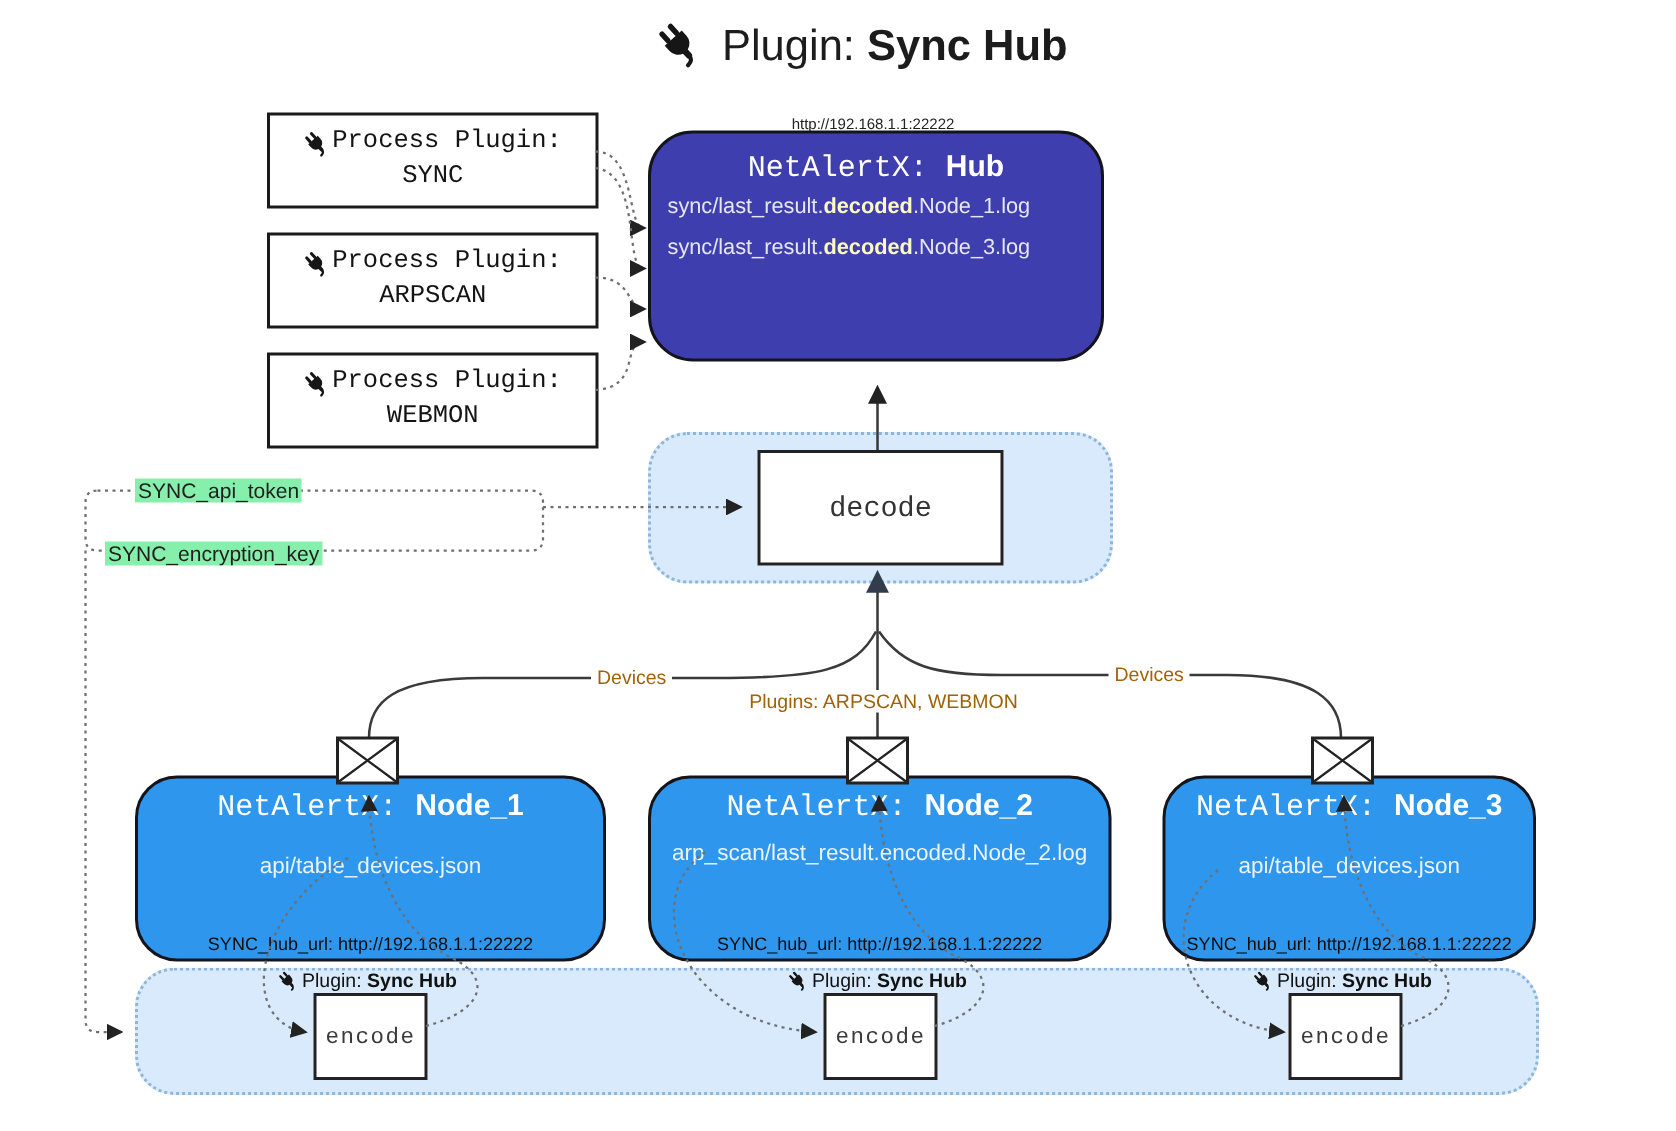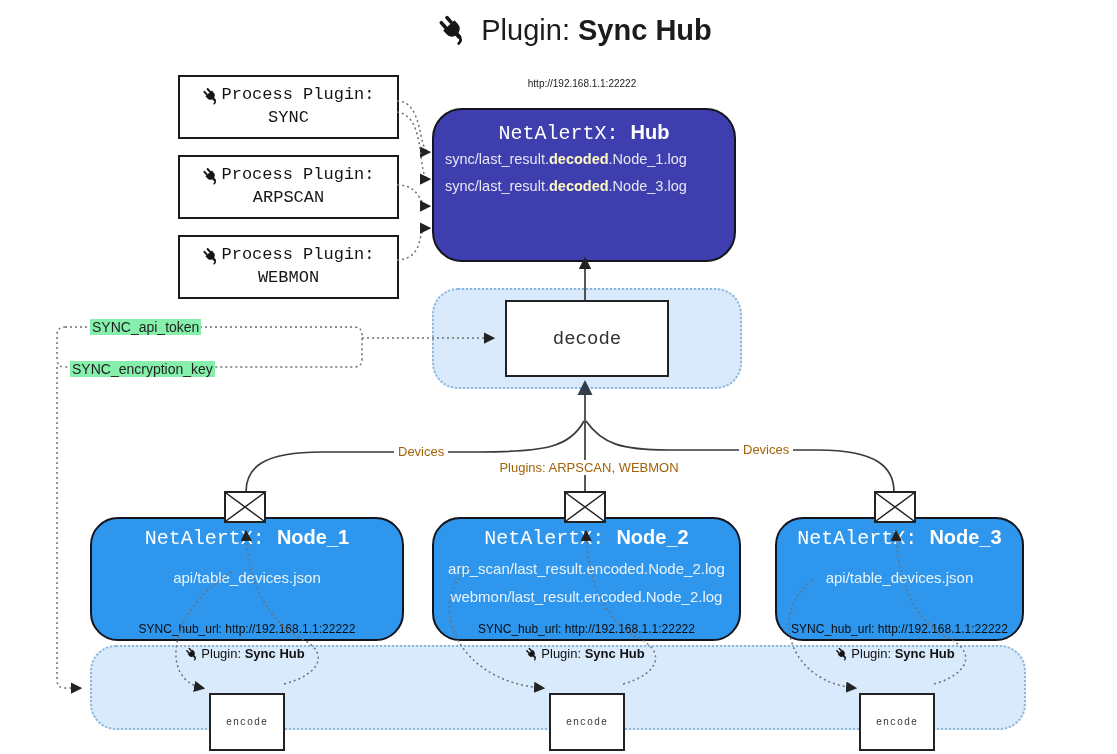--- a/index.html
+++ b/index.html
@@ -11,21 +11,21 @@
   #title .plug{width:32px;height:32px;vertical-align:-6px;margin-right:4px;}
   #title b{font-weight:700;}
   
   .pbox{left:178px;width:217px;height:60px;border:2px solid #1a1a1a;background:#fff;
         display:flex;flex-direction:column;align-items:center;justify-content:center;
         font-family:"Liberation Mono",monospace;font-size:17px;color:#141414;z-index:2;line-height:1.35;}
   .pbox .r1{display:flex;align-items:center;}
   .pbox .plug{width:18px;height:18px;margin-right:1px;}
   
   #hub-url{left:432px;top:78px;width:300px;text-align:center;font-size:10px;color:#222;z-index:2;}
-  #hub{left:432px;top:108px;width:300px;height:150px;background:var(--hub-bg,#3e3eae);
+  #hub{left:432px;top:87px;width:300px;height:150px;background:var(--hub-bg,#3e3eae);
        border:2.5px solid #14141c;border-radius:30px;z-index:2;}
   .hub-title{top:9px;left:0;width:100%;text-align:center;font-family:"Liberation Mono",monospace;
              font-size:20px;line-height:26px;color:#fff;}
   .hub-title b,.node-title b{font-family:"Liberation Sans",sans-serif;font-weight:700;}
   .log{left:11px;height:24px;line-height:24px;font-size:14.5px;color:#e7e7f3;white-space:nowrap;}
   .log b{color:#fef9c3;}
   
   #dec-cont{left:432px;top:288px;width:306px;height:97px;background:var(--panel-bg,#d8eafb);
             border:2px dotted var(--panel-border,#8cb6da);border-radius:26px;z-index:2;}
   #dec-box{left:505px;top:300px;width:160px;height:73px;background:#fff;border:2px solid #222;
@@ -40,21 +40,21 @@
   .nurl{left:0;bottom:3px;width:100%;text-align:center;font-size:12px;color:#0d0d0d;}
   
   #band{left:90px;top:645px;width:932px;height:81px;background:var(--panel-bg,#d8eafb);
         border:2px dotted var(--panel-border,#8cb6da);border-radius:26px;z-index:1;}
   .enc-label{top:645px;width:200px;text-align:center;font-size:13px;color:#111;z-index:6;
              display:flex;justify-content:center;align-items:center;line-height:18px;}
   .enc-label .plug{width:14px;height:14px;margin-right:2px;}
   .enc-label b{font-weight:700;}
   .enc-box{top:662px;width:72px;height:54px;background:#fff;border:2px solid #222;z-index:2;
            display:flex;align-items:center;justify-content:center;
-           font-family:"Liberation Mono",monospace;font-size:10px;letter-spacing:1px;color:#3a3a3a;margin-top:31px;}
+           font-family:"Liberation Mono",monospace;font-size:15px;letter-spacing:1px;color:#3a3a3a;}
   
   .wlabel{background:#fff;font-size:13px;color:#a16207;padding:0 4px;white-space:nowrap;z-index:6;}
   .token-label{background:#86efac;font-size:14px;color:#1f1f1f;padding:0 2px;white-space:nowrap;z-index:6;}
   
   #overlay{left:0;top:0;z-index:5;pointer-events:none;}
   .dot{fill:none;stroke:#6f6f6f;stroke-width:1.5;stroke-dasharray:2 3;}
   .solid{fill:none;stroke:#3a3a3a;stroke-width:1.7;}
   .plug{color:#161616;}
 </style>
 </head>
@@ -127,21 +127,20 @@
   <div class="abs wlabel" style="left:739px;top:442px">Devices</div>
 
   <div class="abs node" style="left:90px;width:310px">
     <div class="abs node-title"><span>NetAlertX:</span> <b>Node_1</b></div>
     <div class="abs nfile" style="top:50px">api/table_devices.json</div>
     <div class="abs nurl">SYNC_hub_url: http://192.168.1.1:22222</div>
   </div>
   <div class="abs node" style="left:432px;width:305px">
     <div class="abs node-title"><span>NetAlertX:</span> <b>Node_2</b></div>
     <div class="abs nfile" style="top:41px">arp_scan/last_result.encoded.Node_2.log</div>
-    <div class="abs nfile" style="top:69px">webmon/last_result.encoded.Node_2.log</div>
     <div class="abs nurl">SYNC_hub_url: http://192.168.1.1:22222</div>
   </div>
   <div class="abs node" style="left:775px;width:245px">
     <div class="abs node-title"><span>NetAlertX:</span> <b>Node_3</b></div>
     <div class="abs nfile" style="top:50px">api/table_devices.json</div>
     <div class="abs nurl">SYNC_hub_url: http://192.168.1.1:22222</div>
   </div>
 
   <div id="band" class="abs"></div>
 

